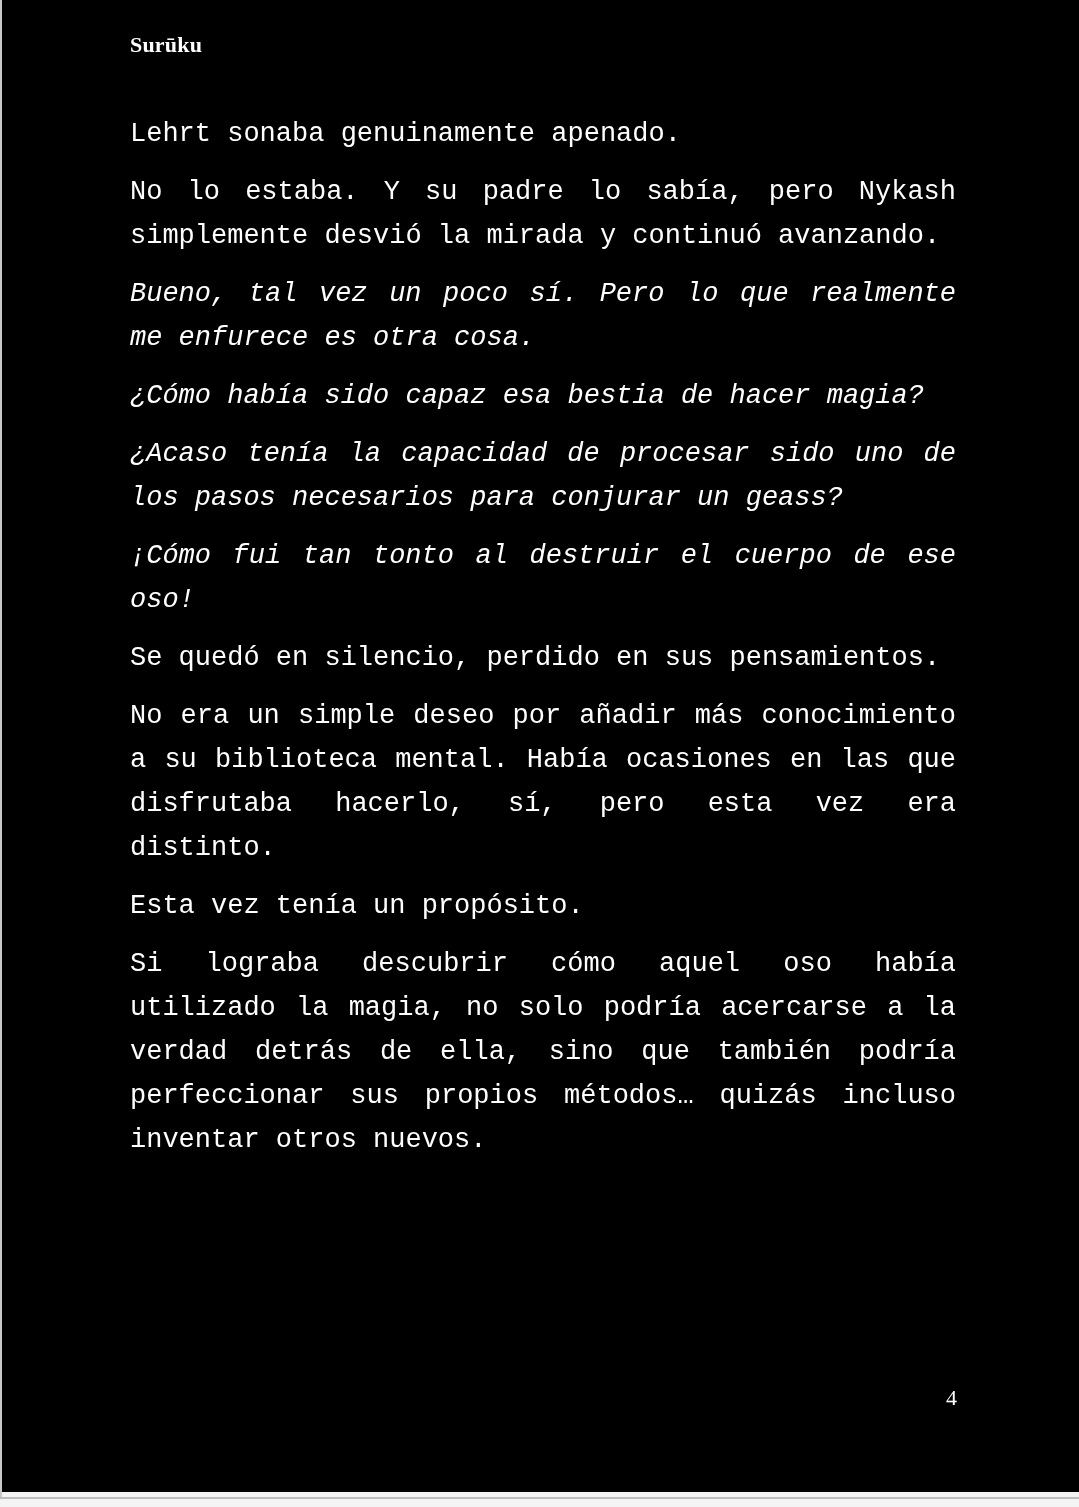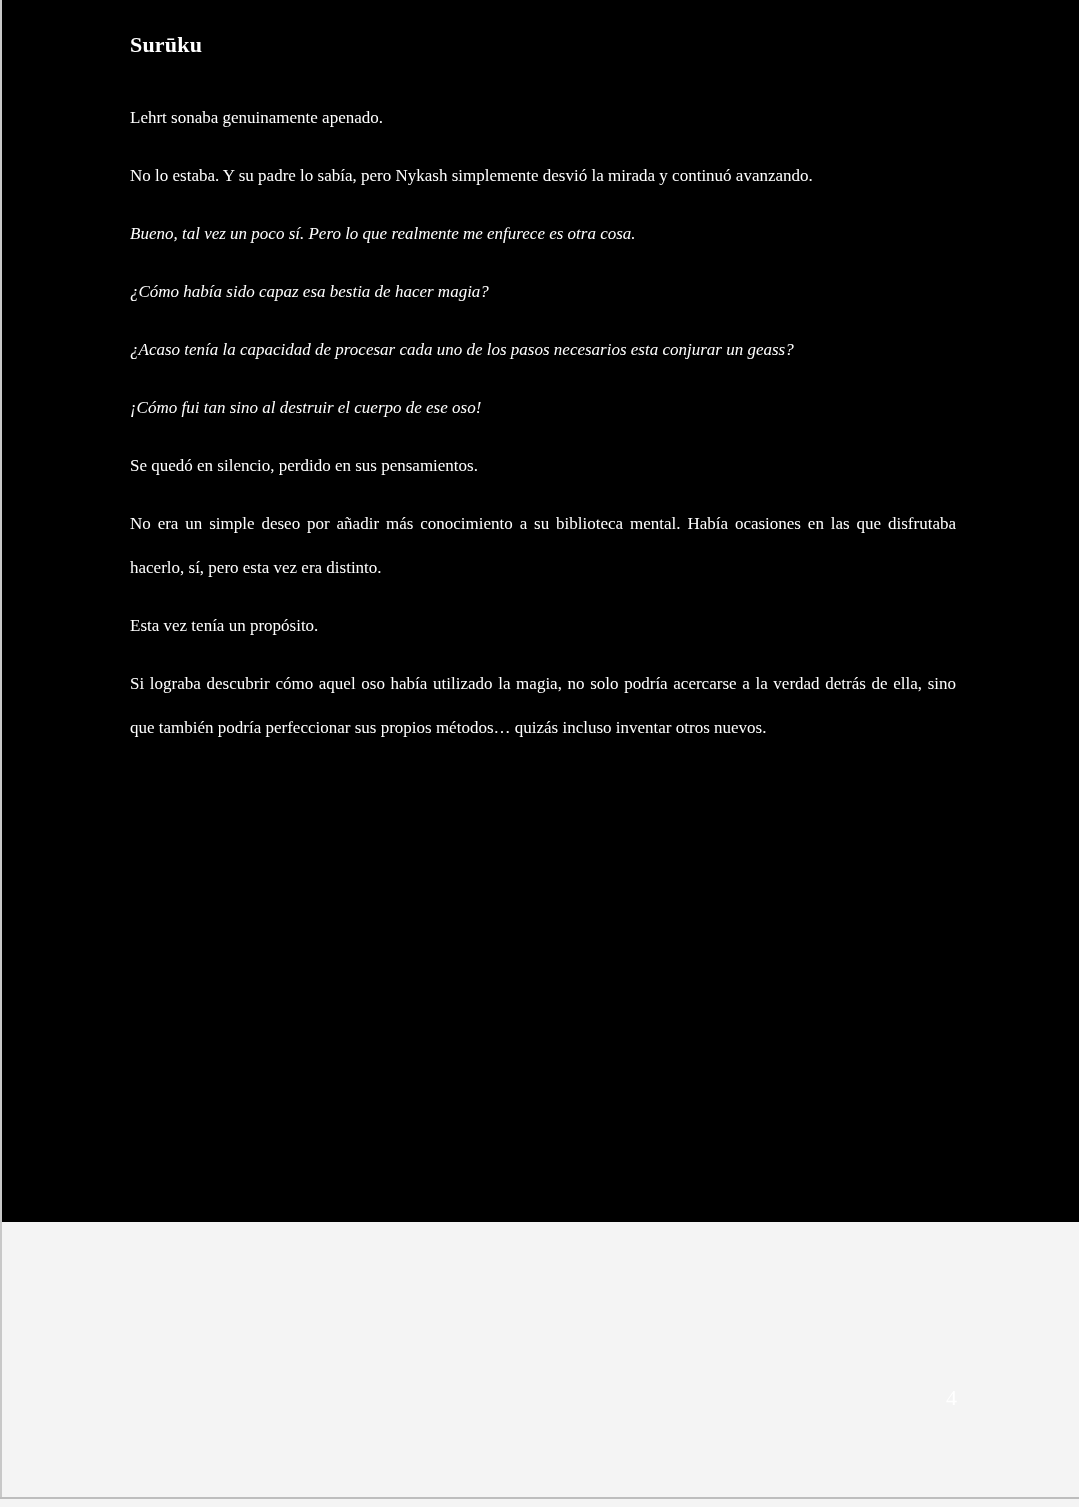--- a/index.html
+++ b/index.html
@@ -1,60 +1,60 @@
 <!DOCTYPE html>
 <html><head>
 <meta charset="utf-8">
 <style>
   html, body { margin: 0; padding: 0; }
   body {
     width: 1079px; height: 1507px; position: relative; overflow: hidden;
     background: #f4f4f4;
   }
   .page {
-    position: absolute; left: 2px; top: 0; width: 1077px; height: 1222px;
+    position: absolute; left: 2px; top: 0; width: 1077px; height: 1492px;
     background: #000000;
     border-left: 0;
   }
   .left-edge {
     position: absolute; left: 0; top: 0; width: 2px; height: 1497px; background: #c8c8c8;
   }
   .bottom-edge {
     position: absolute; left: 0; top: 1497px; width: 1079px; height: 2px; background: #bdbdbd;
   }
   .header {
     position: absolute; left: 128px; top: 32px;
     font-family: "Liberation Serif", serif; font-weight: bold; font-size: 22px;
     color: #ffffff; letter-spacing: 0.2px;
   }
   .body-text {
-    position: absolute; left: 128px; top: 96px; width: 826px;
-    font-family: Liberation Serif, serif; font-size: 17px; line-height: 44px;
+    position: absolute; left: 128px; top: 112px; width: 826px;
+    font-family: Liberation Mono, monospace; font-size: 27px; line-height: 44px;
     color: #ffffff; text-align: justify;
   }
   .body-text p { margin: 0 0 14px 0; }
   .body-text p.it { font-style: italic; }
   .page-num {
     position: absolute; left: 935px; top: 1385px; width: 20px; text-align: right;
     font-family: "Liberation Serif", serif; font-size: 22px; color: #ffffff;
   }
 </style>
 </head>
 <body>
 
 <div class="left-edge"></div>
 <div class="page">
   <div class="header">Surūku</div>
   <div class="body-text">
     <p>Lehrt sonaba genuinamente apenado.</p>
     <p>No lo estaba. Y su padre lo sabía, pero Nykash simplemente desvió la mirada y continuó avanzando.</p>
     <p class="it">Bueno, tal vez un poco sí. Pero lo que realmente me enfurece es otra cosa.</p>
     <p class="it">¿Cómo había sido capaz esa bestia de hacer magia?</p>
-    <p class="it">¿Acaso tenía la capacidad de procesar cada uno de los pasos necesarios esta conjurar un geass?</p>
-    <p class="it">¡Cómo fui tan sino al destruir el cuerpo de ese oso!</p>
+    <p class="it">¿Acaso tenía la capacidad de procesar sido uno de los pasos necesarios para conjurar un geass?</p>
+    <p class="it">¡Cómo fui tan tonto al destruir el cuerpo de ese oso!</p>
     <p>Se quedó en silencio, perdido en sus pensamientos.</p>
     <p>No era un simple deseo por añadir más conocimiento a su biblioteca mental. Había ocasiones en las que disfrutaba hacerlo, sí, pero esta vez era distinto.</p>
     <p>Esta vez tenía un propósito.</p>
     <p>Si lograba descubrir cómo aquel oso había utilizado la magia, no solo podría acercarse a la verdad detrás de ella, sino que también podría perfeccionar sus propios métodos… quizás incluso inventar otros nuevos.</p>
   </div>
   <div class="page-num">4</div>
 </div>
 <div class="bottom-edge"></div>
 
 </body></html>

